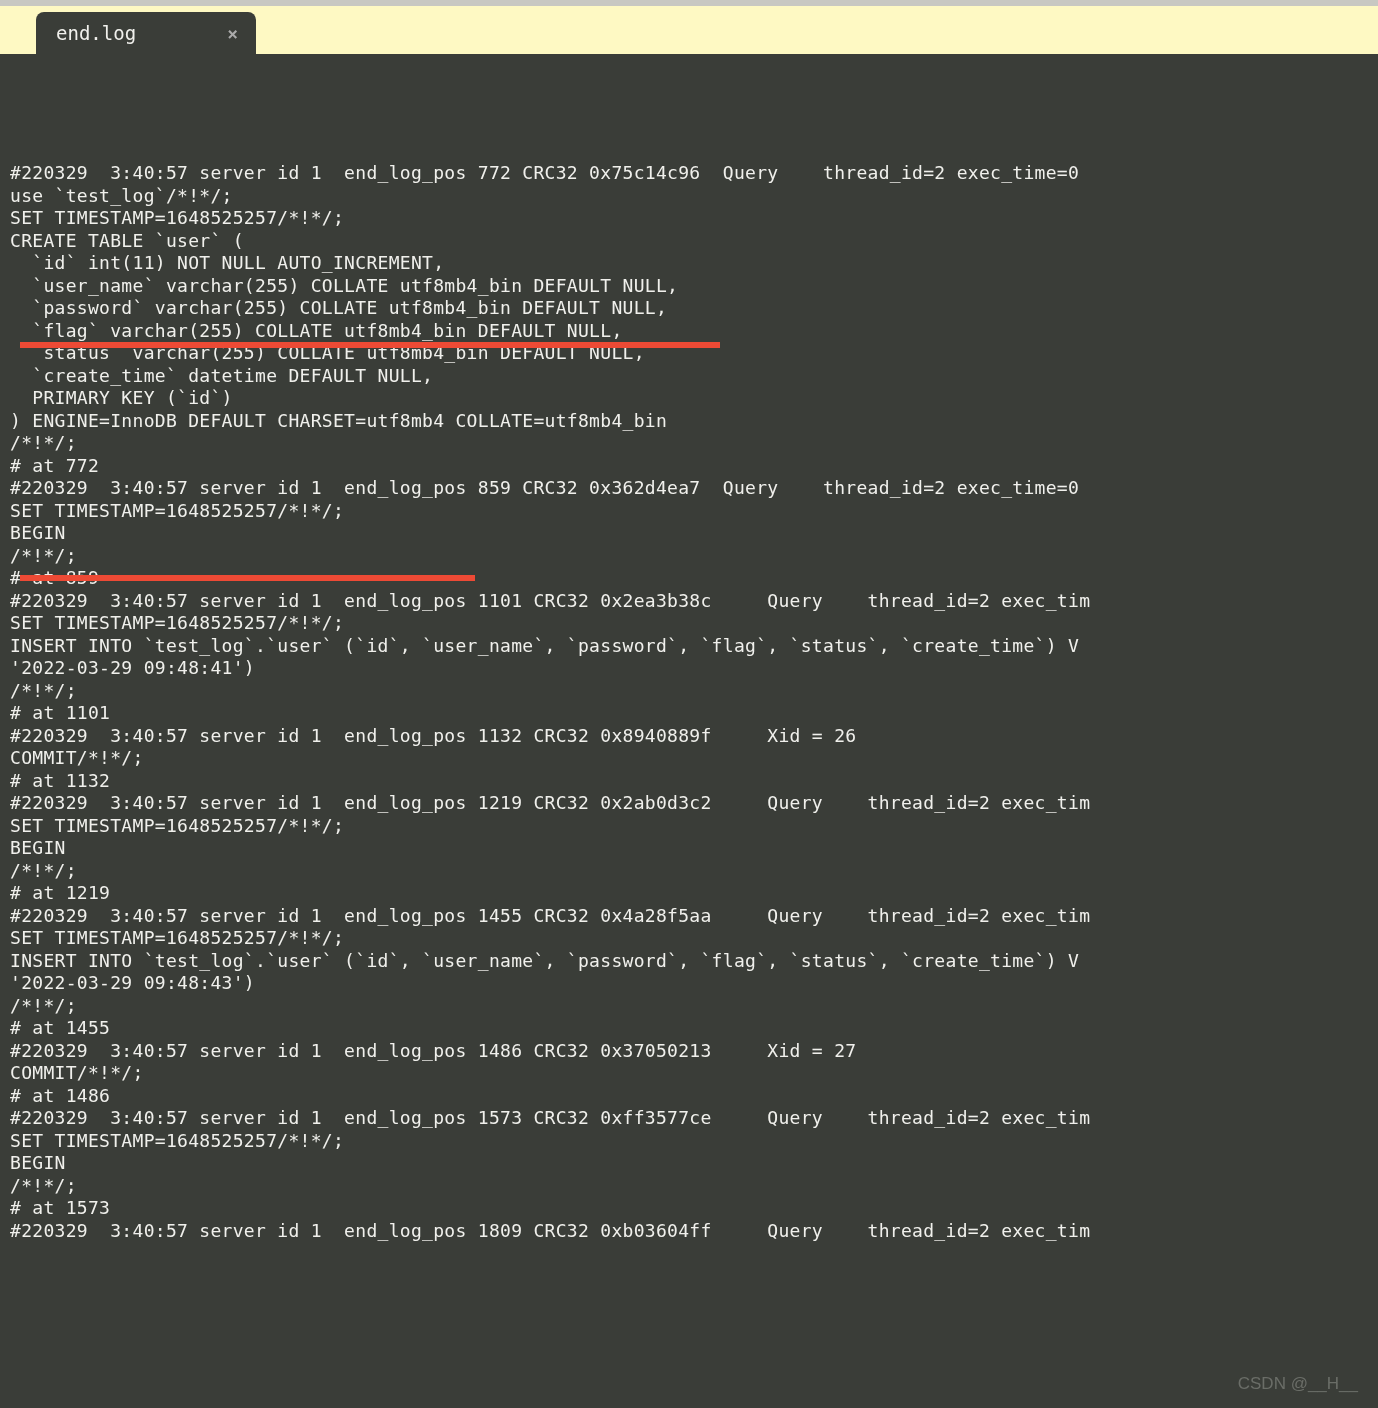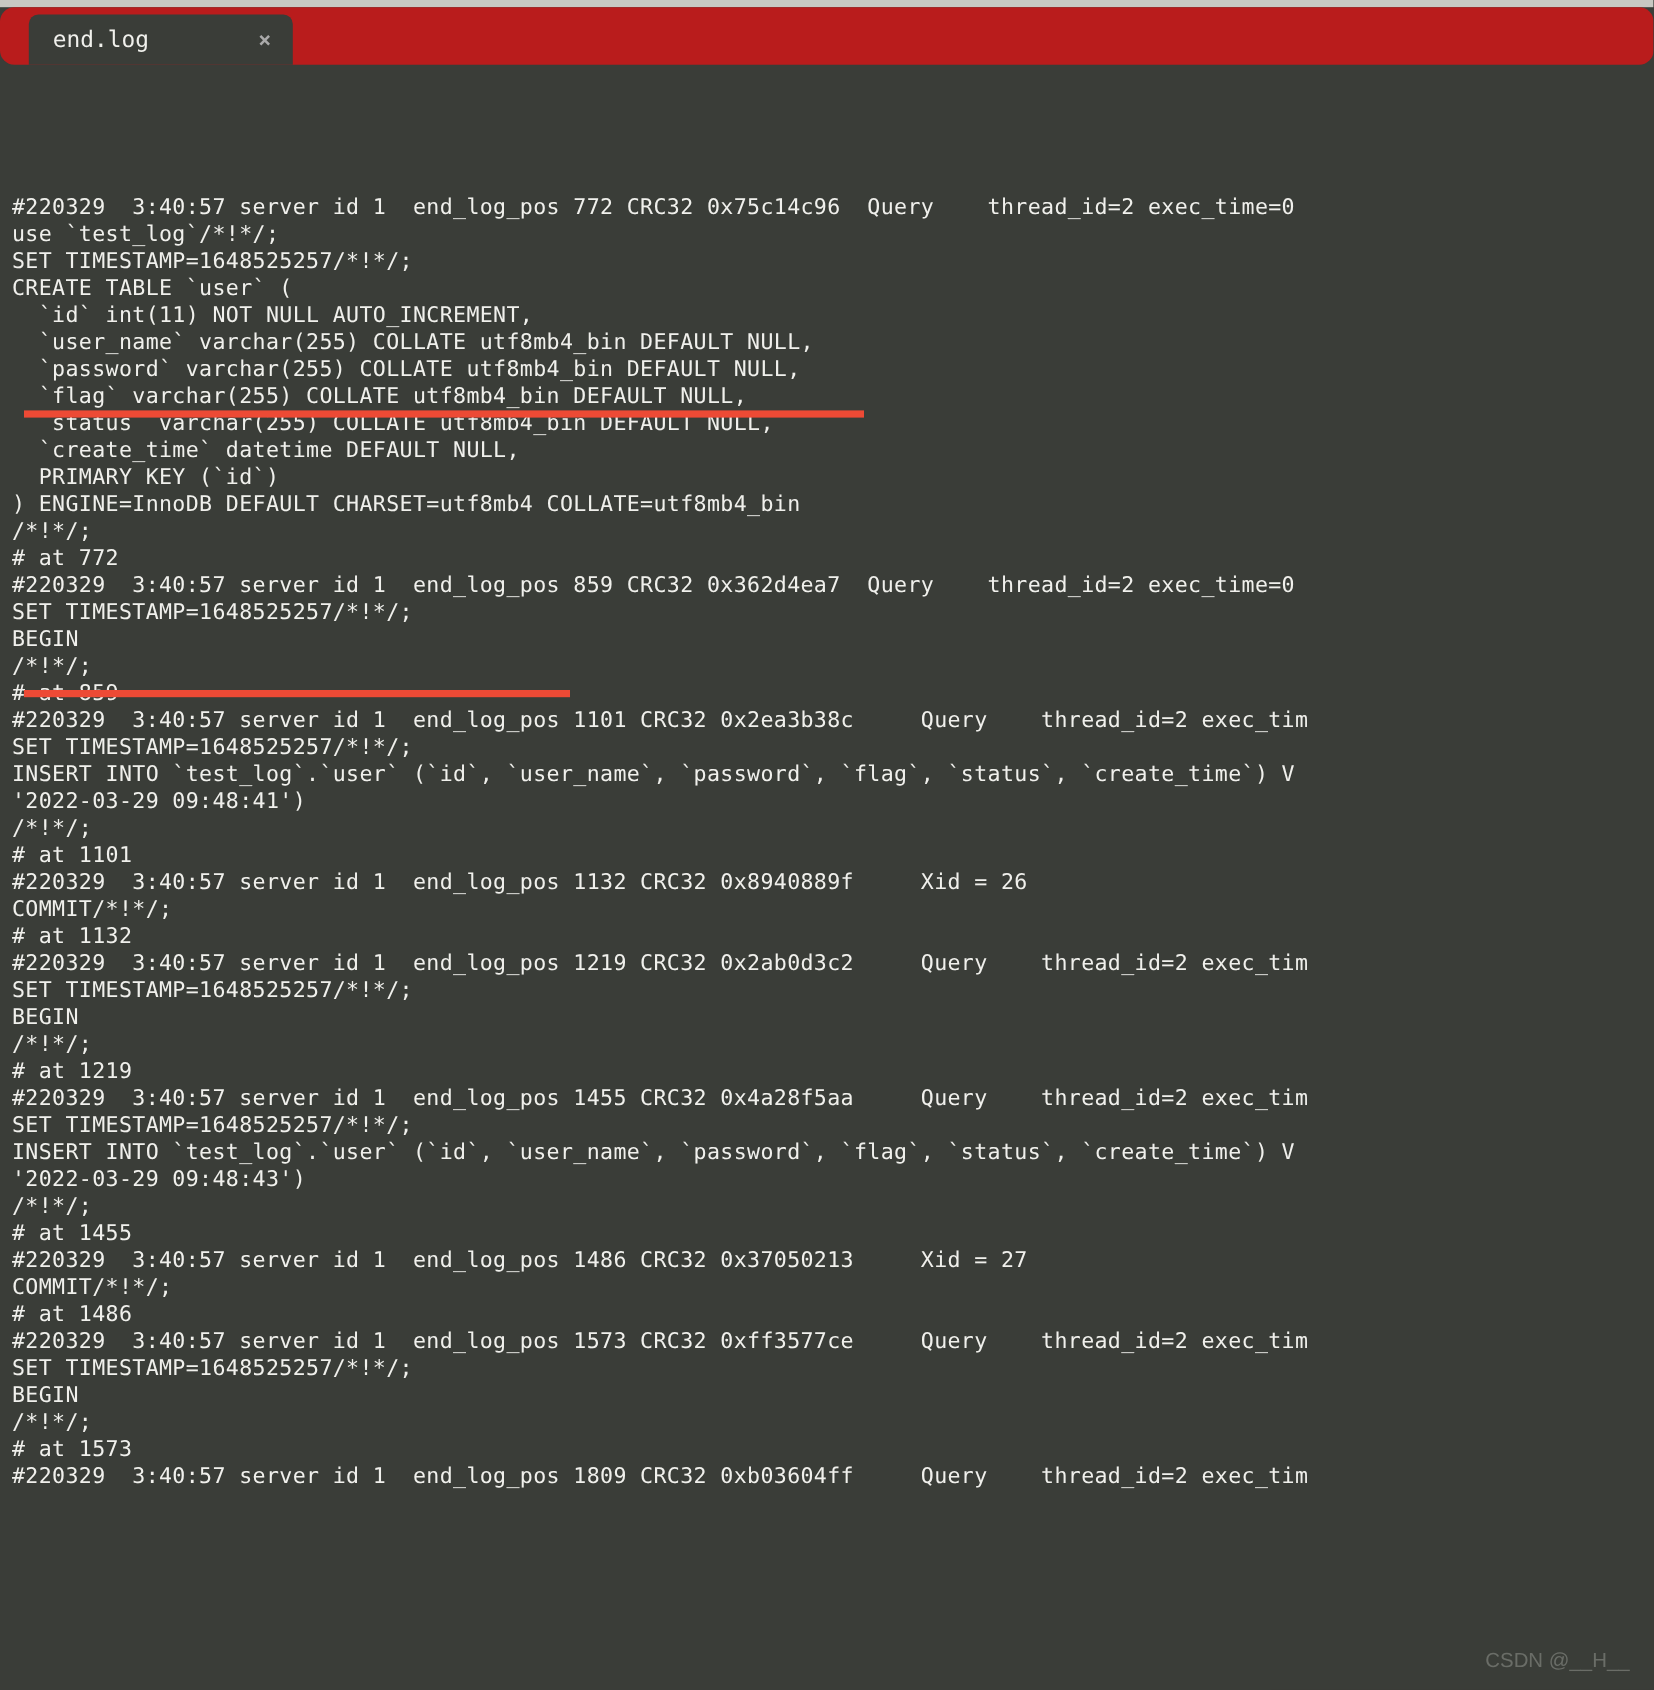--- a/index.html
+++ b/index.html
@@ -12,26 +12,25 @@
       width: 1378px;
       height: 1408px;
       position: relative;
     }
     .top-border {
       height: 6px;
       background: #c8c8c2;
       width: 100%;
     }
     .tab-bar {
-      background: #b91c1c;
+      background: #fef9c3;
       height: 48px;
       display: flex;
       align-items: flex-end;
-      padding-left: 24px;
-      border-radius: 12px;
+      padding-left: 36px;
     }
     .tab {
       background: #3a3d38;
       color: #f0f0ec;
       padding: 10px 48px 10px 20px;
       border-top-left-radius: 8px;
       border-top-right-radius: 8px;
       font-size: 19px;
       position: relative;
       display: flex;

